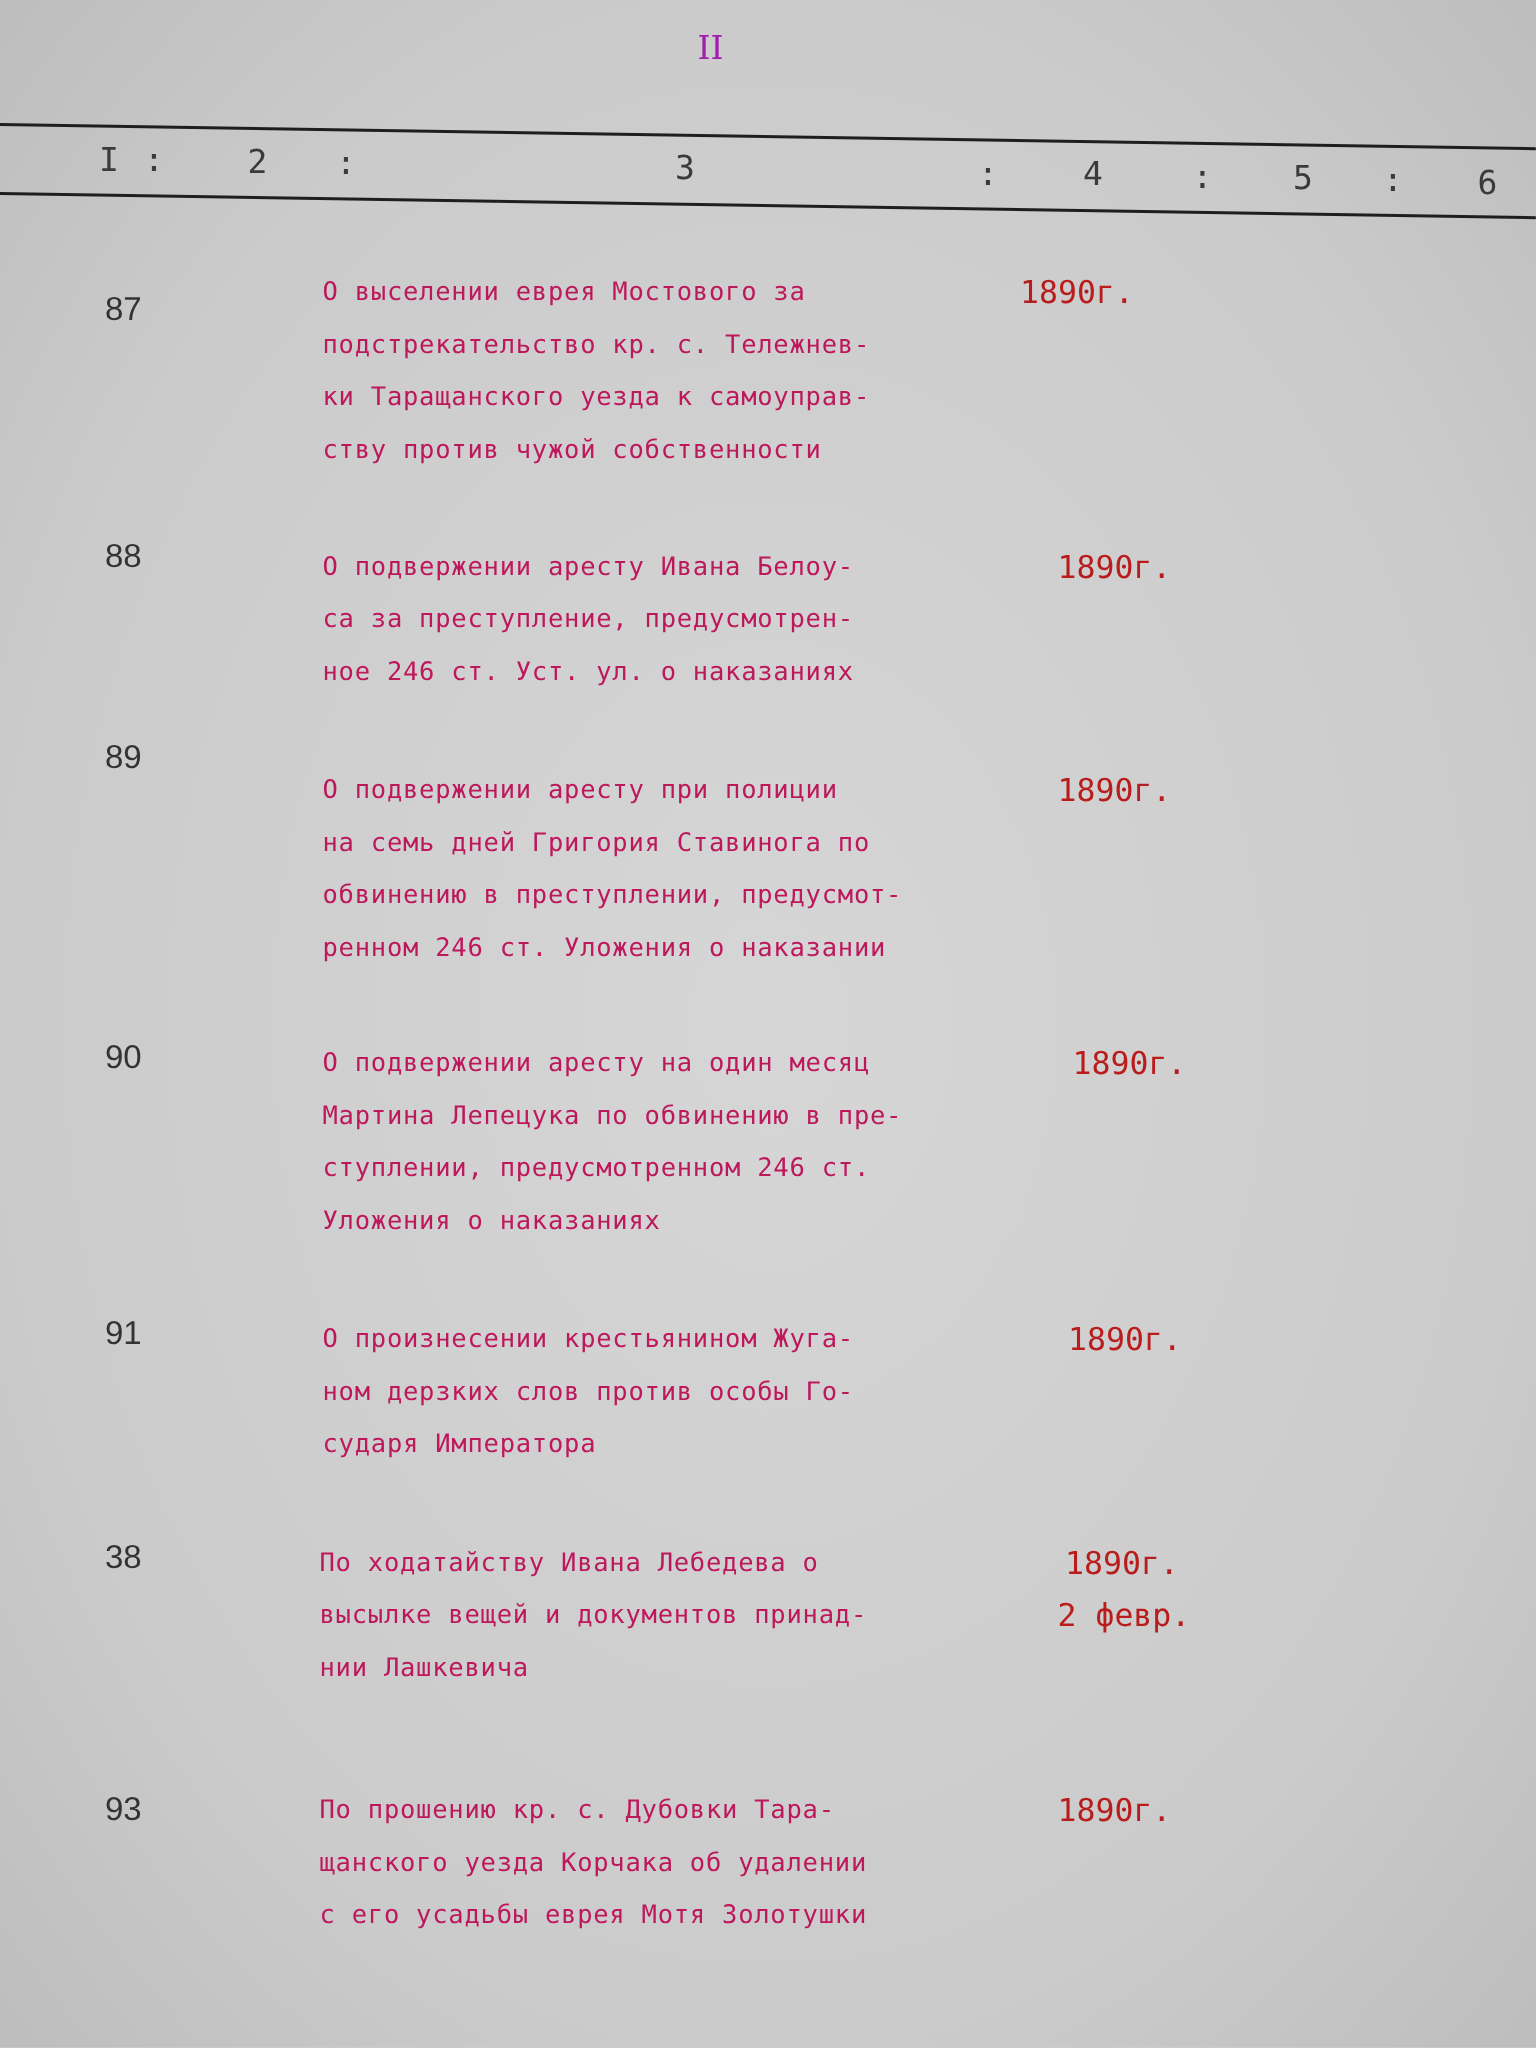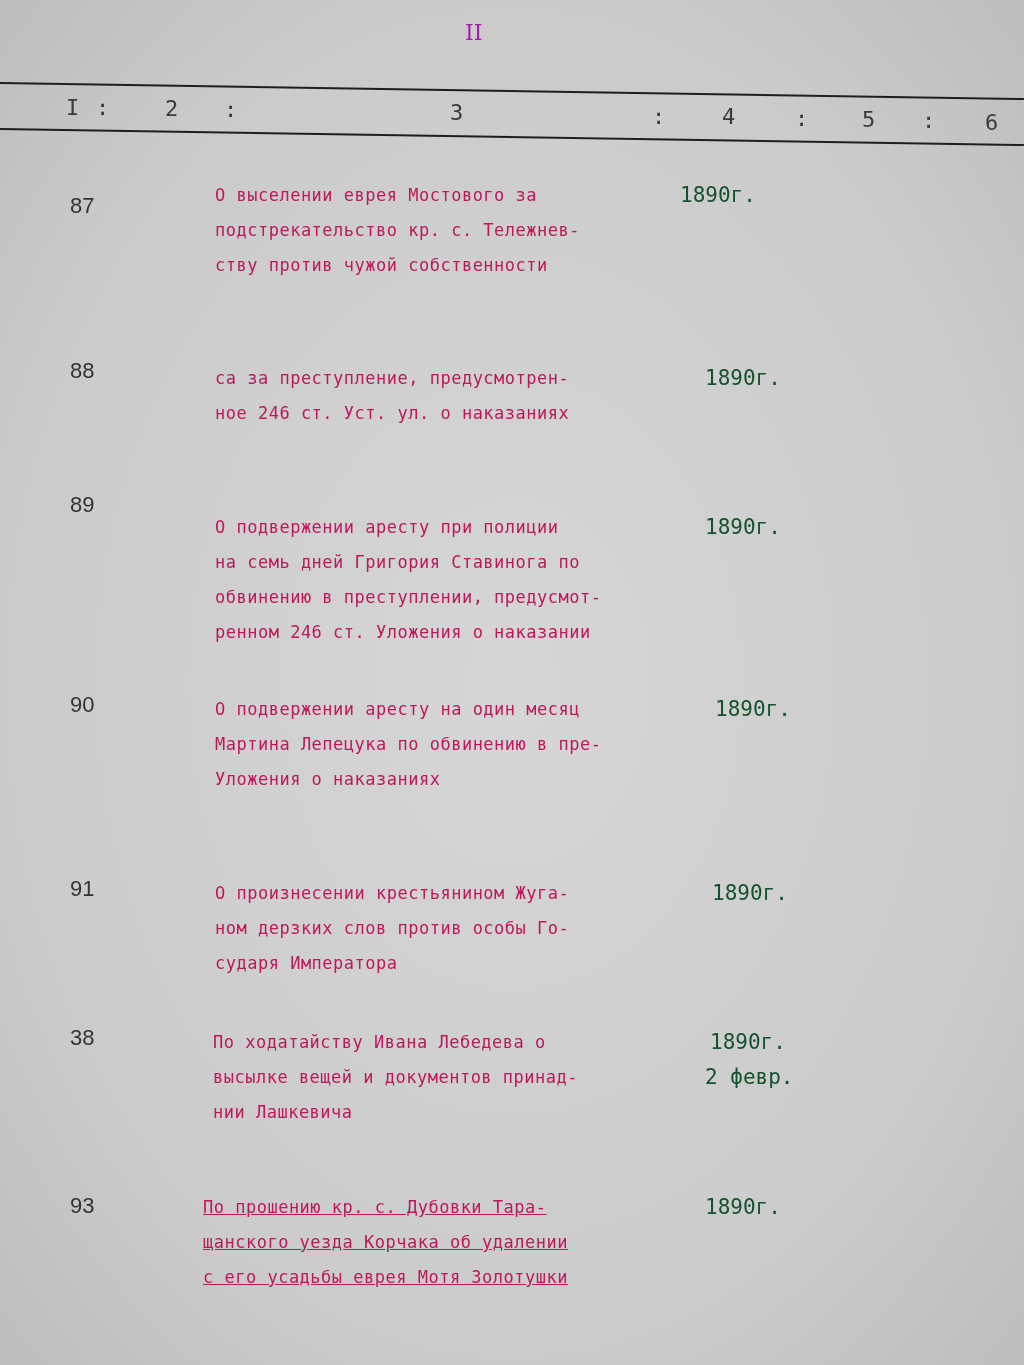--- a/index.html
+++ b/index.html
@@ -23,21 +23,21 @@
     position: absolute; left: 70px;
     font-family: "Liberation Sans", sans-serif; font-size: 22px; color: #333;
   }
   .entry {
     position: absolute; left: 215px; width: 600px;
     font-size: 17px; line-height: 35px; letter-spacing: 0.5px; color: #be185d;
   }
   .entry .line { white-space: pre; display: block; }
   .date {
     position: absolute; left: 705px;
-    font-size: 21px; line-height: 35px; color: #14532d;
+    font-size: 21px; line-height: 35px; color: #b91c1c;
   }
   .date span { display: block; white-space: pre; }
 </style>
 </head>
 <body>
 
 <div class="page-num">II</div>
 
 <div class="rule top"></div>
 <div class="rule bottom"></div>
@@ -54,30 +54,32 @@
   <span class="hdr" style="left:862px;top:107px;">5</span>
   <span class="hdr" style="left:922px;top:108px;">:</span>
   <span class="hdr" style="left:985px;top:110px;">6</span>
 </div>
 
 <div>
   <div class="num" style="top:193px;">87</div>
   <div class="entry" style="top:178px;">
     <span class="line">О выселении еврея Мостового за</span>
     <span class="line">подстрекательство кр. с. Тележнев-</span>
+    <span class="line">ки Таращанского уезда к самоуправ-</span>
     <span class="line">ству против чужой собственности</span>
   </div>
   <div class="date" style="top:178px;left:680px;">
     <span>1890г.</span>
   </div>
 </div>
 
 <div>
   <div class="num" style="top:358px;">88</div>
   <div class="entry" style="top:361px;">
+    <span class="line">О подвержении аресту Ивана Белоу-</span>
     <span class="line">са за преступление, предусмотрен-</span>
     <span class="line">ное 246 ст. Уст. ул. о наказаниях</span>
   </div>
   <div class="date" style="top:361px;">
     <span>1890г.</span>
   </div>
 </div>
 
 <div>
   <div class="num" style="top:492px;">89</div>
@@ -90,20 +92,21 @@
   <div class="date" style="top:510px;">
     <span>1890г.</span>
   </div>
 </div>
 
 <div>
   <div class="num" style="top:692px;">90</div>
   <div class="entry" style="top:692px;">
     <span class="line">О подвержении аресту на один месяц</span>
     <span class="line">Мартина Лепецука по обвинению в пре-</span>
+    <span class="line">ступлении, предусмотренном 246 ст.</span>
     <span class="line">Уложения о наказаниях</span>
   </div>
   <div class="date" style="top:692px;left:715px;">
     <span>1890г.</span>
   </div>
 </div>
 
 <div>
   <div class="num" style="top:876px;">91</div>
   <div class="entry" style="top:876px;">
@@ -124,21 +127,21 @@
     <span class="line">нии Лашкевича</span>
   </div>
   <div class="date" style="top:1025px;">
     <span style="padding-left:5px;">1890г.</span>
     <span>2 февр.</span>
   </div>
 </div>
 
 <div>
   <div class="num" style="top:1193px;">93</div>
-  <div class="entry" style="top:1190px;left:203px;text-decoration:underline;">
+  <div class="entry" style="top:1190px;left:213px;">
     <span class="line">По прошению кр. с. Дубовки Тара-</span>
     <span class="line">щанского уезда Корчака об удалении</span>
     <span class="line">с его усадьбы еврея Мотя Золотушки</span>
   </div>
   <div class="date" style="top:1190px;">
     <span>1890г.</span>
   </div>
 </div>
 
 </body></html>

